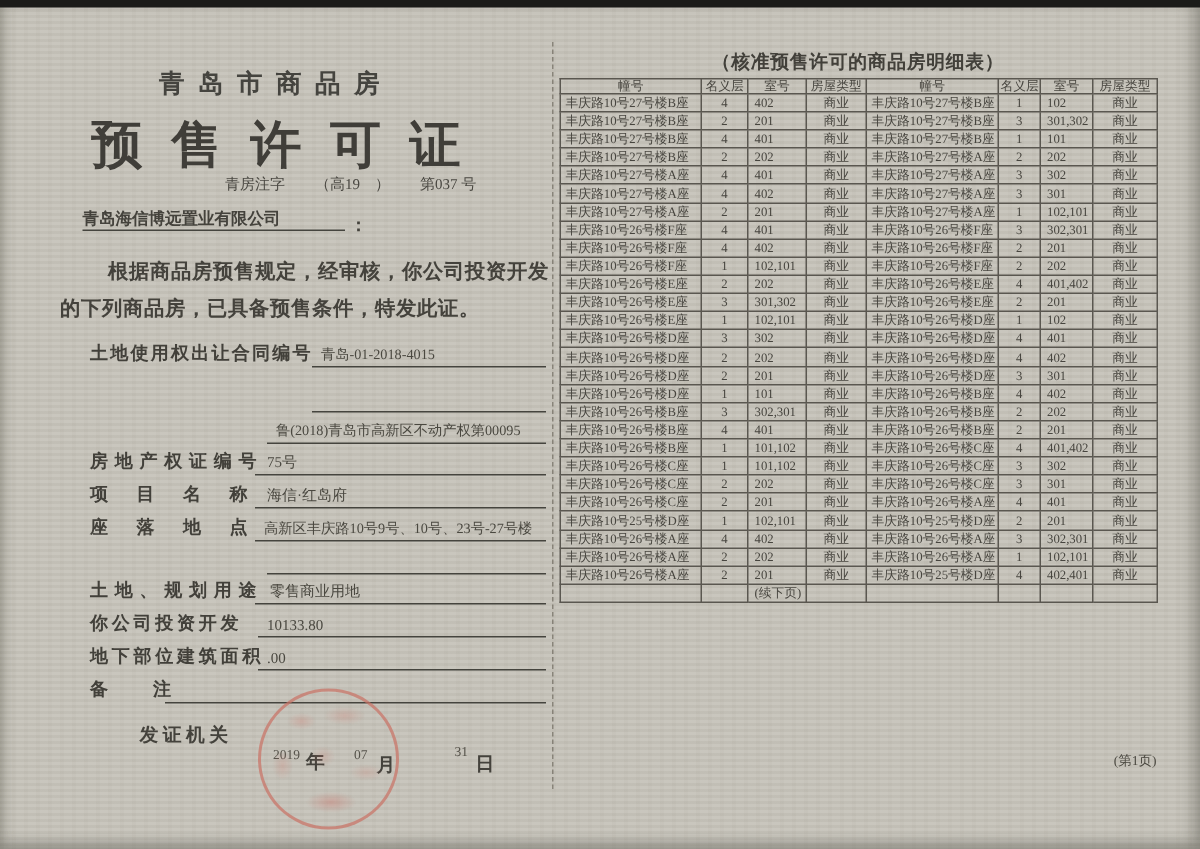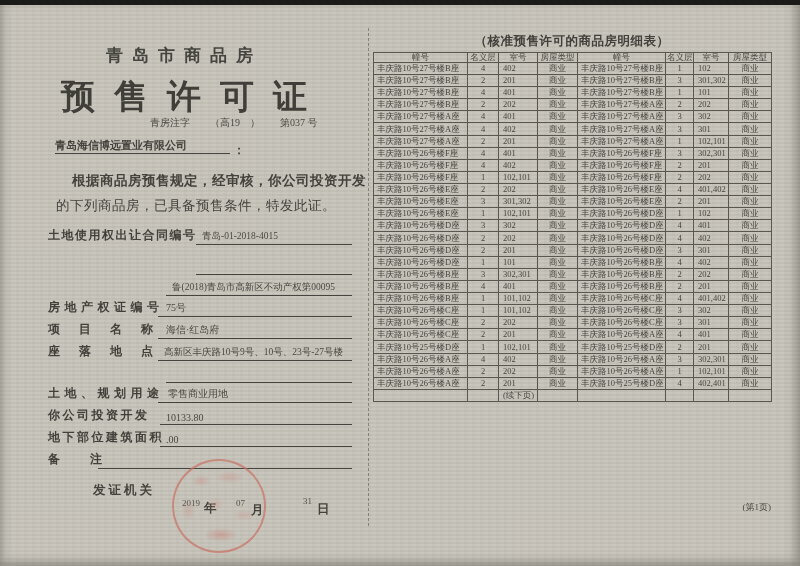--- a/index.html
+++ b/index.html
@@ -22,23 +22,23 @@
   .abs{position:absolute;}
   .t{white-space:nowrap;}
 
   
   .title-small{left:0;top:44px;width:368px;text-align:center;font-size:17px;font-weight:bold;letter-spacing:9px;color:#45443f;}
   .title-large{left:0;top:74px;width:368px;text-align:center;font-size:34px;font-weight:bold;letter-spacing:19px;text-indent:19px;color:#403e39;}
   .reg-line{left:150px;top:116px;font-size:10px;color:#4a4842;}
   .company-line{left:55px;top:138px;width:175px;border-bottom:1px solid #45443e;font-size:11px;font-weight:bold;height:15px;}
   .company-colon{left:233px;top:142px;font-size:12px;font-weight:bold;}
   .body-line1{left:72px;top:172px;font-size:13.5px;font-weight:bold;letter-spacing:.5px;}
-  .body-line2{left:56px;top:197px;font-size:13.5px;font-weight:normal;letter-spacing:.5px;}
-
-  .fline{position:absolute;left:40px;width:315px;height:17px;}
+  .body-line2{left:40px;top:197px;font-size:13.5px;font-weight:bold;letter-spacing:.5px;}
+
+  .fline{position:absolute;left:52px;width:315px;height:17px;}
   .flabel{position:absolute;left:8px;bottom:1px;font-size:12px;font-weight:bold;color:#42403a;white-space:nowrap;}
   .ls11{letter-spacing:1.5px;}
   .ls8{letter-spacing:2.5px;}
   .ls7{letter-spacing:4.5px;margin-top:40px;}
   .ls4{letter-spacing:19px;}
   .ls2{letter-spacing:30px;}
   .fvalue{position:absolute;bottom:2px;font-size:10px;color:#4a4840;white-space:nowrap;}
   .fv-small{font-size:9.5px;}
   .funder{position:absolute;bottom:0;border-bottom:1px solid #45443e;height:0;}
 

